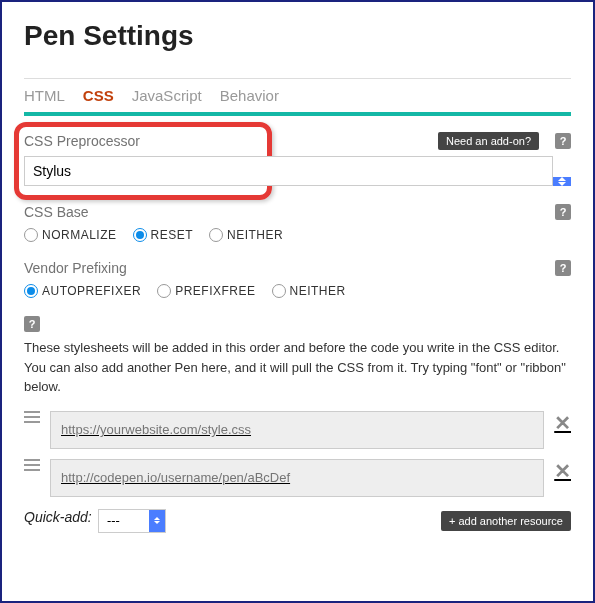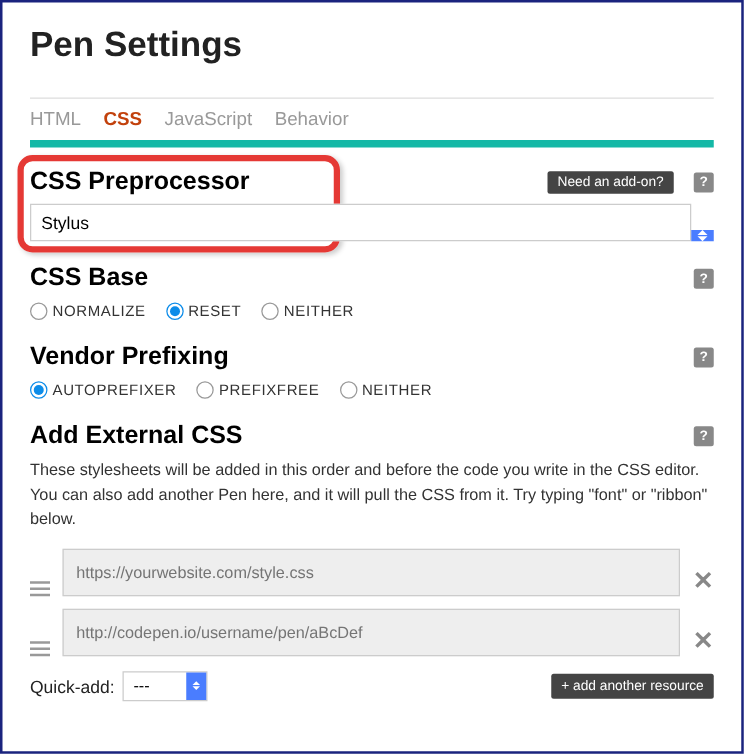--- a/index.html
+++ b/index.html
@@ -19,21 +19,21 @@
     .title {
       font-size: 28px;
       font-weight: 700;
       color: #222;
       margin-bottom: 26px;
     }
     .tabs {
       display: flex;
       gap: 18px;
       border-top: 1px solid #ddd;
-      border-bottom: 6px solid #14b8a6;
+      border-bottom: 4px solid #14b8a6;
       padding: 8px 0;
       margin-bottom: 16px;
     }
     .tab {
       font-size: 15px;
       color: #999;
       cursor: pointer;
     }
     .tab.active {
       font-weight: 700;
@@ -43,23 +43,23 @@
       position: relative;
       margin-bottom: 18px;
     }
     .section-header {
       display: flex;
       justify-content: space-between;
       align-items: center;
       margin-bottom: 6px;
     }
     .section-title {
-      font-size: 20px;
-      font-weight: 700;
-      color: #000000;
+      font-size: 14px;
+      font-weight: 400;
+      color: #737373;
     }
     .help-icon {
       width: 16px;
       height: 16px;
       background: #888;
       color: #fff;
       font-size: 11px;
       font-weight: bold;
       display: flex;
       align-items: center;
@@ -164,23 +164,24 @@
       letter-spacing: 0.5px;
     }
     .description {
       font-size: 13px;
       color: #333;
       line-height: 1.5;
       margin-bottom: 14px;
     }
     .resource-row {
       display: flex;
-      align-items: flex-end;
+      align-items: flex-start;
       gap: 10px;
       margin-bottom: 10px;
+      text-decoration: underline;
     }
     .drag-handle {
       width: 16px;
       display: flex;
       flex-direction: column;
       gap: 3px;
       cursor: grab;
     }
     .drag-handle span {
       height: 2px;
@@ -202,22 +203,22 @@
       font-weight: bold;
     }
     .bottom-row {
       display: flex;
       justify-content: space-between;
       align-items: center;
       margin-top: 12px;
     }
     .quickadd {
       display: flex;
-      align-items: center;
       gap: 6px;
+      font-style: italic;
     }
     .quickadd-label {
       font-size: 14px;
       color: #222;
     }
     .quickadd-select {
       display: flex;
       align-items: stretch;
       border: 1px solid #ccc;
       height: 24px;
@@ -323,21 +324,20 @@
     </div>
     <div class="radio-item">
       <div class="radio-circle"></div>
       <span class="radio-label">NEITHER</span>
     </div>
   </div>
 </div>
 
 <div class="section">
   <div class="section-header">
-    <div class="section-title">Add External CSS</div>
     <div class="help-icon">?</div>
   </div>
   <p class="description">These stylesheets will be added in this order and before the code you write in the CSS editor. You can also add another Pen here, and it will pull the CSS from it. Try typing "font" or "ribbon" below.</p>
 
   <div class="resource-row">
     <div class="drag-handle">
         <span></span>
         <span></span>
         <span></span>
       </div>

